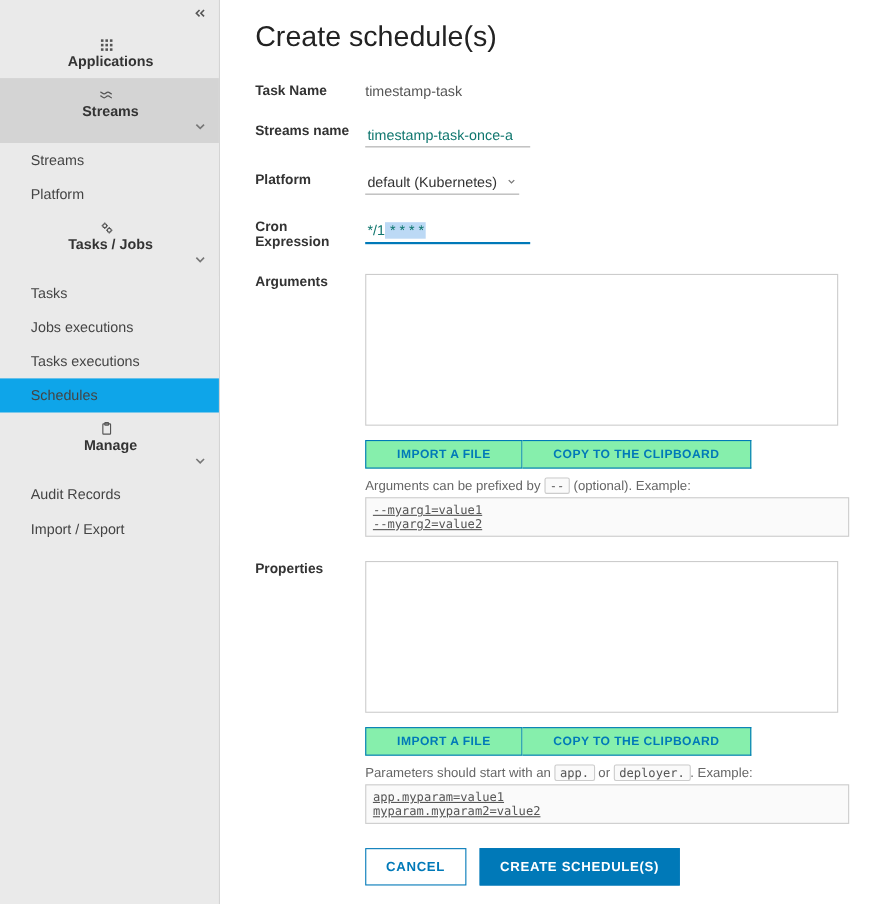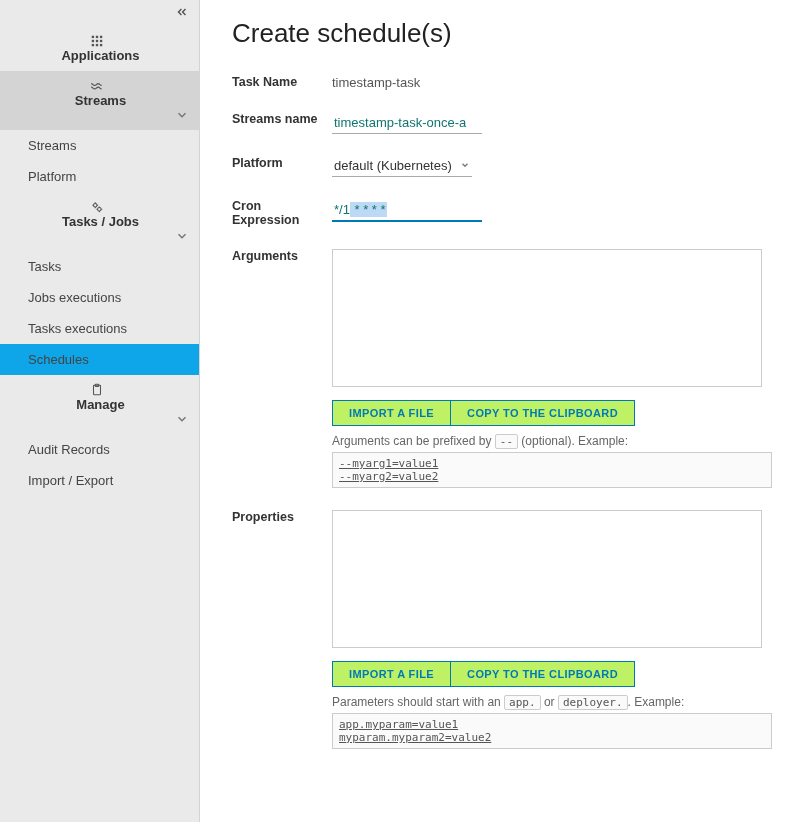--- a/index.html
+++ b/index.html
@@ -121,25 +121,25 @@
     min-height: 138px;
     resize: none;
     font-family: inherit;
     font-size:13px;
     padding:4px;
   }
   .btn-row { margin-top: 10px; display:flex; }
   .btn-outline {
     border: 1px solid #0079b8;
     color: #0079b8;
-    background: #bef264;
+    background: #86efac;
     font-size: 11px;
     font-weight: 600;
     letter-spacing: 0.4px;
-    padding: 6px 16px;
+    padding: 6px 28px;
     cursor: pointer;
     text-transform: uppercase;
   }
   .btn-outline + .btn-outline { border-left:none; }
   .helper {
     font-size: 12px;
     color: #666;
     margin-top: 8px;
   }
   .code-inline {
@@ -333,15 +333,24 @@
           <button class="btn-outline">COPY TO THE CLIPBOARD</button>
         </div>
         <div class="helper">
           <span>Parameters should start with an </span><span class="code-inline">app.</span><span> or </span><span class="code-inline">deployer.</span><span>. Example:</span>
           <span class="code-block block">app.myparam=value1
 myparam.myparam2=value2</span>
         </div>
       </div>
     </div>
 
+    <div class="form-row" style="margin-top:10px;">
+      <div class="form-label"></div>
+      <div class="form-value">
+        <div class="actions" style="margin-top:0;">
+          <button class="btn-outline-lg">CANCEL</button>
+          <button class="btn-primary">CREATE SCHEDULE(S)</button>
+        </div>
+      </div>
+    </div>
 
   </div>
 </div>
 
 </body></html>

